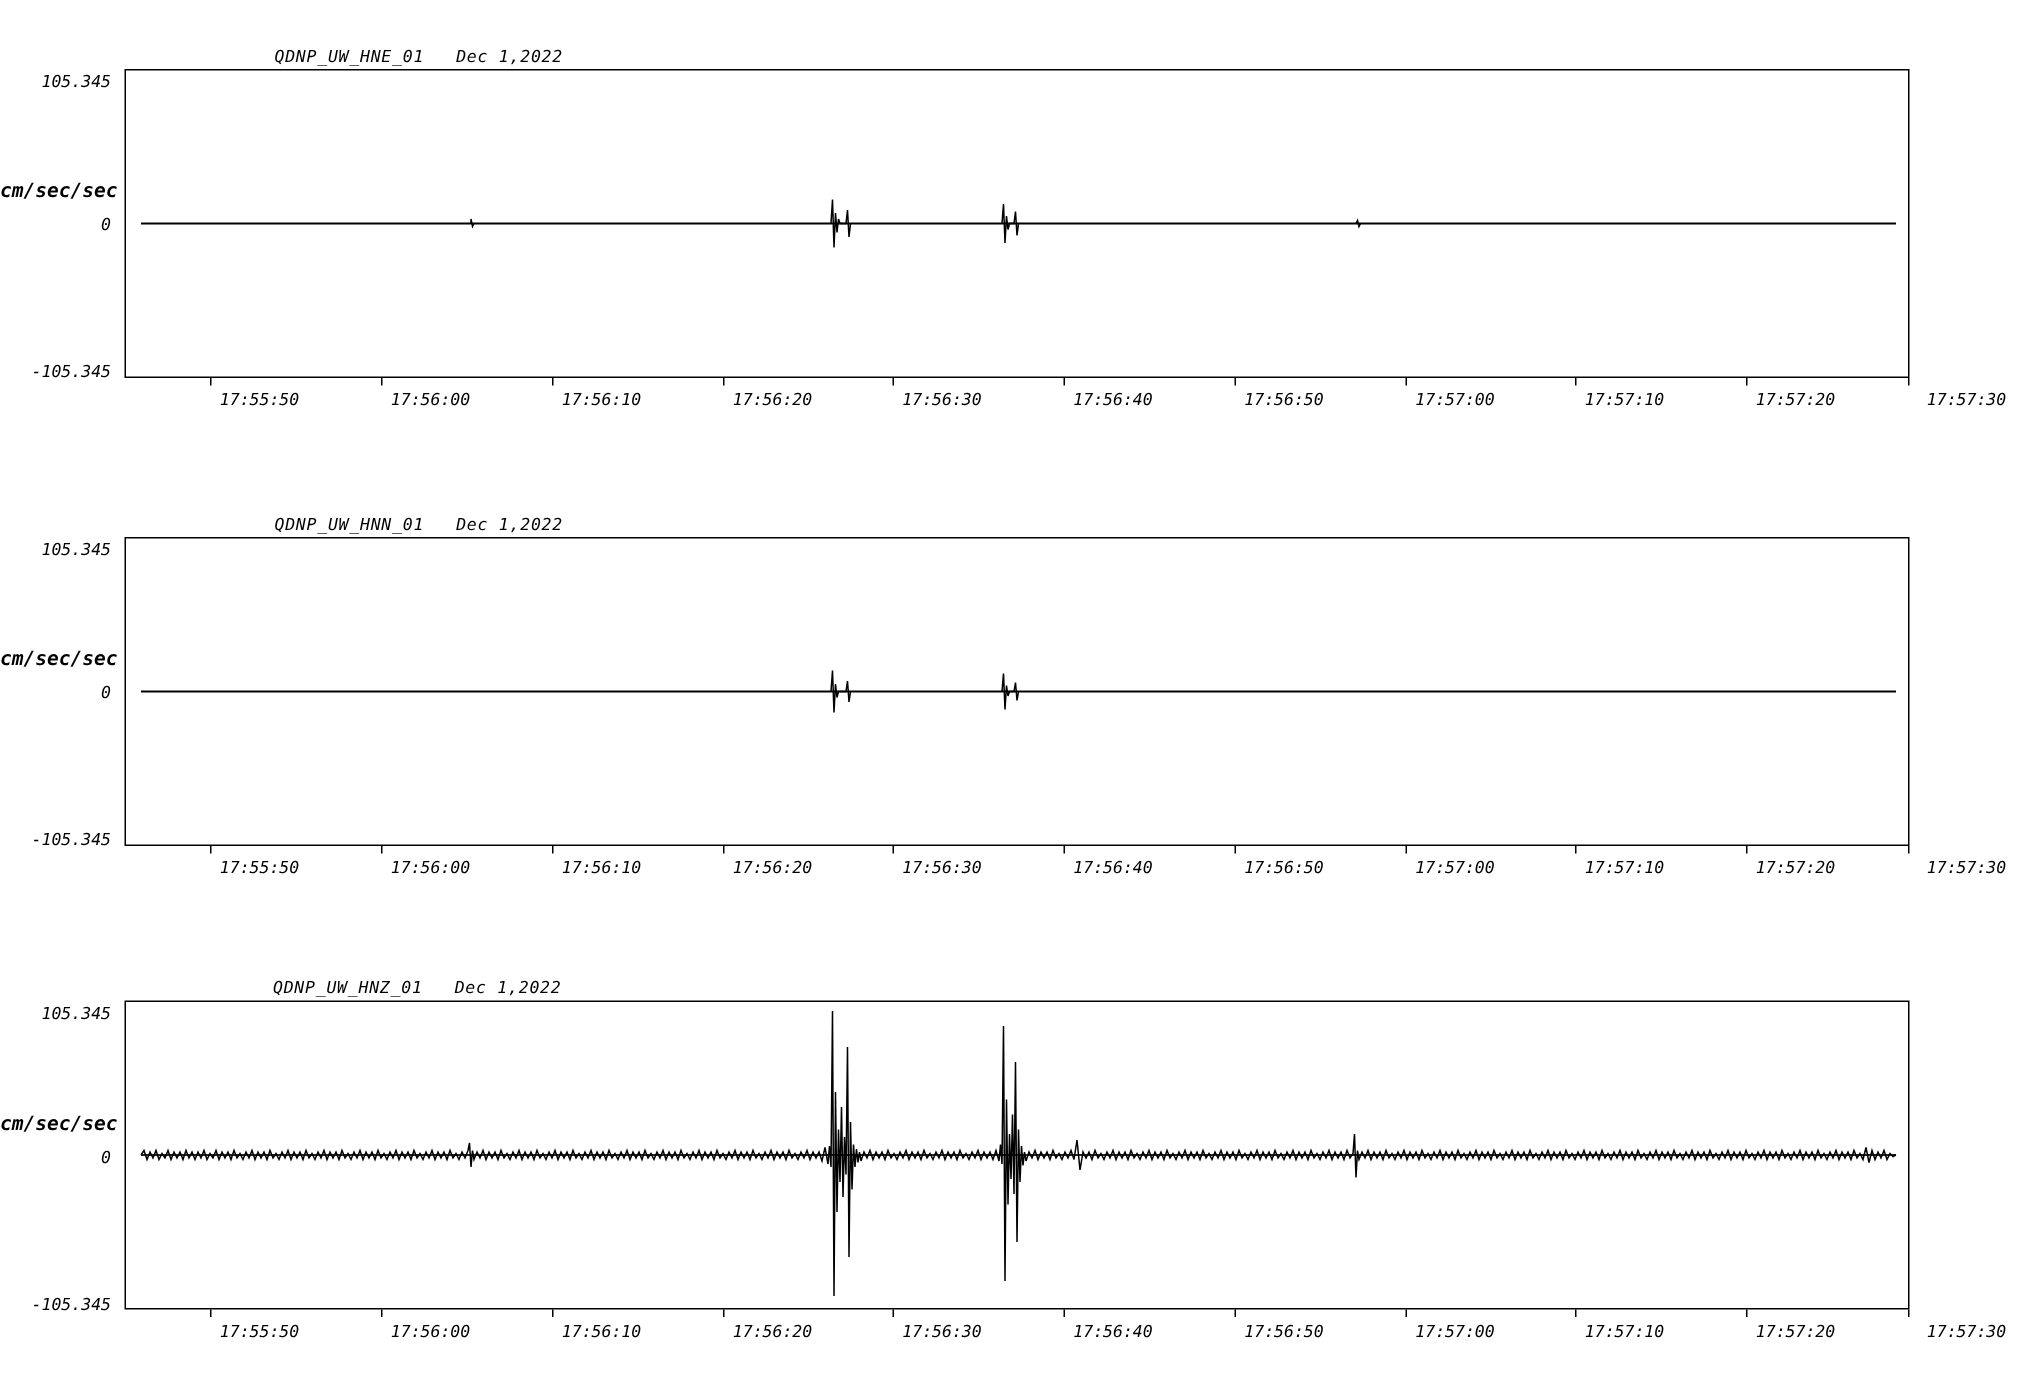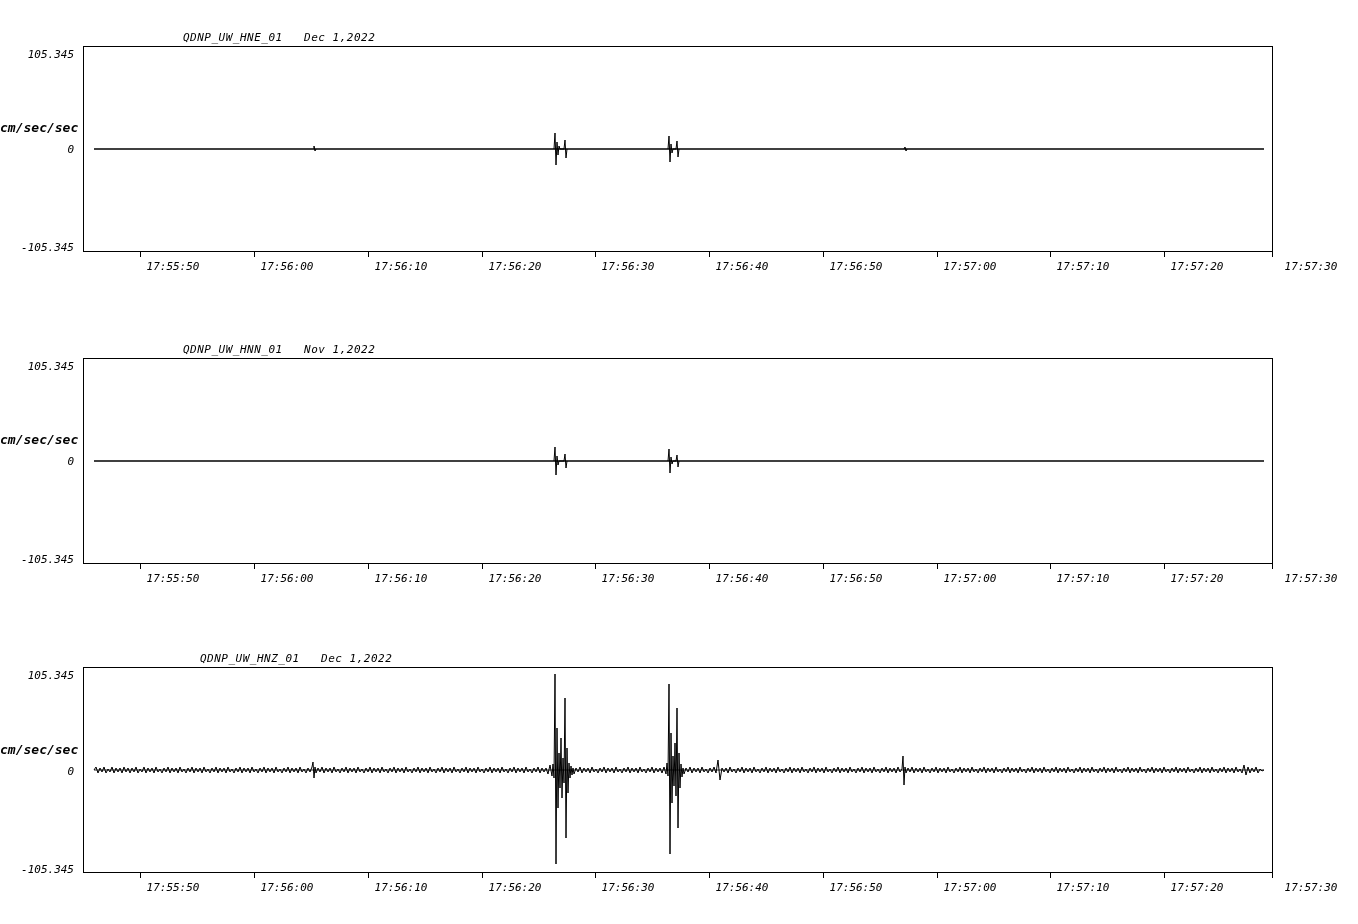--- a/index.html
+++ b/index.html
@@ -133,21 +133,21 @@
       <span style="left:709px;">17:56:40</span>
       <span style="left:823px;">17:56:50</span>
       <span style="left:937px;">17:57:00</span>
       <span style="left:1050px;">17:57:10</span>
       <span style="left:1164px;">17:57:20</span>
       <span style="left:1278px;">17:57:30</span>
     </div>
   </div>
 
   <div class="panel" style="top:305px;height:290px;">
-    <div class="plot-title" style="left:183px; top:38px;">QDNP_UW_HNN_01   Nov 1,2022</div>
+    <div class="plot-title" style="left:183px; top:38px;">QDNP_UW_HNN_01   Dec 1,2022</div>
     <div class="ylabel-max" style="top:55px;">105.345</div>
     <div class="yunit" style="top:127px;">cm/sec/sec</div>
     <div class="ylabel-zero" style="top:150px;">0</div>
     <div class="ylabel-min" style="top:248px;">-105.345</div>
 
     <div class="frame" style="top:53px;height:206px;">
       <svg class="trace-svg" width="1188" height="204" viewBox="0 0 1188 204">
         <path d="M10,102 L1180,102" stroke="#000" stroke-width="1.4" fill="none"></path>
 
         <path d="M470,102 L471,88 L472,116 L473,97 L474,106 L475,102
@@ -180,21 +180,21 @@
       <span style="left:709px;">17:56:40</span>
       <span style="left:823px;">17:56:50</span>
       <span style="left:937px;">17:57:00</span>
       <span style="left:1050px;">17:57:10</span>
       <span style="left:1164px;">17:57:20</span>
       <span style="left:1278px;">17:57:30</span>
     </div>
   </div>
 
   <div class="panel" style="top:612px;height:300px;">
-    <div class="plot-title" style="left:200px; top:40px;">QDNP_UW_HNZ_01   Dec 1,2022</div>
+    <div class="plot-title" style="left:182px; top:40px;">QDNP_UW_HNZ_01   Dec 1,2022</div>
     <div class="ylabel-max" style="top:57px;">105.345</div>
     <div class="yunit" style="top:130px;">cm/sec/sec</div>
     <div class="ylabel-zero" style="top:153px;">0</div>
     <div class="ylabel-min" style="top:251px;">-105.345</div>
 
     <div class="frame" style="top:55px;height:206px;">
       <svg class="trace-svg" width="1188" height="204" viewBox="0 0 1188 204">
 
         <path fill="none" stroke="#000" stroke-width="1" d="
           M10,102 L12,99 L14,105 L16,100 L18,104 L20,99 L22,105 L24,101 L26,104

